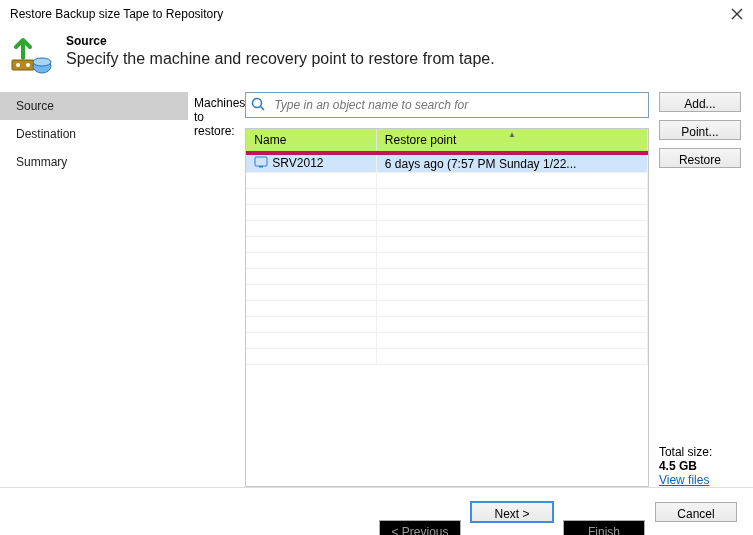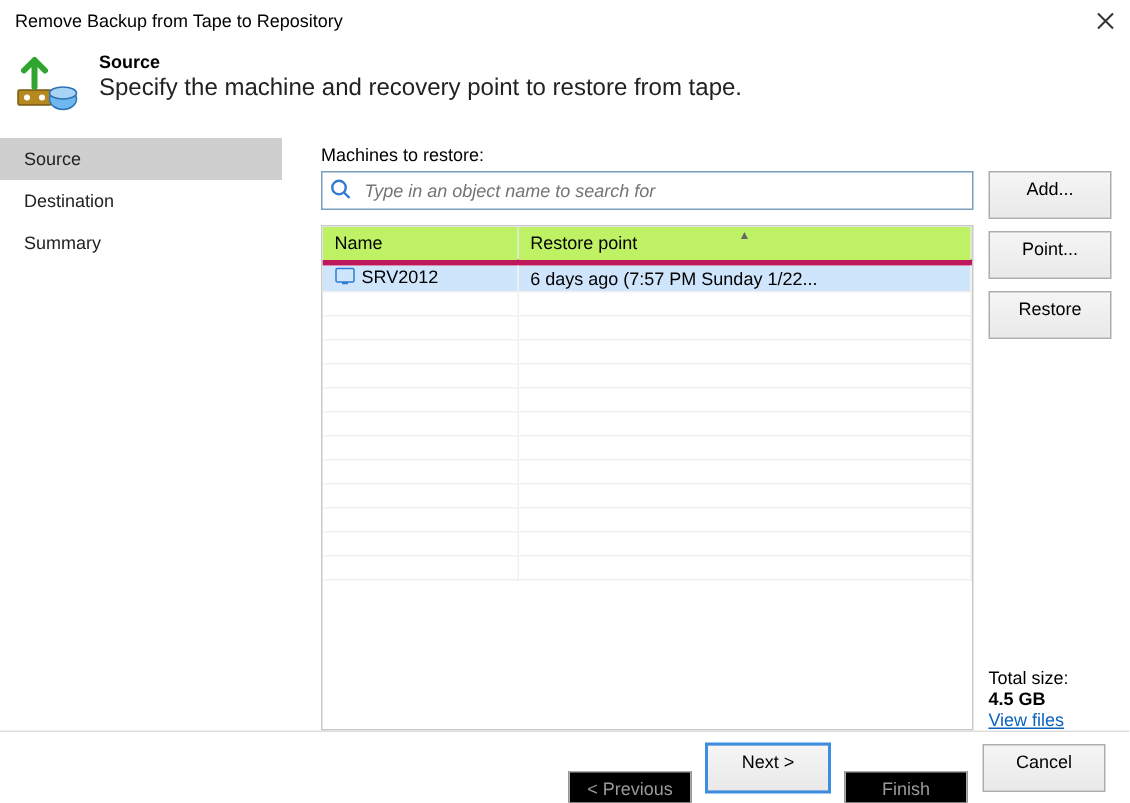--- a/index.html
+++ b/index.html
@@ -16,57 +16,57 @@
   .header-icon { width: 44px; height: 44px; flex: 0 0 44px; }
   .header-text h1 { margin: 0 0 2px 0; font-size: 12px; font-weight: 700; }
   .header-text p { margin: 0; font-size: 16px; color: #222; }
 
   
   .body { flex: 1 1 auto; display: flex; min-height: 0; }
   .nav { width: 188px; flex: 0 0 188px; background:#fff; }
   .nav-item { height: 28px; line-height: 28px; padding: 0 16px; color:#222; cursor: default; }
   .nav-item.selected { background: #cfcfcf; }
 
-  .main { flex: 1 1 auto; display: flex; flex-direction: column; padding: 0 12px 0 6px; min-height:0;margin-left:20px; }
+  .main { flex: 1 1 auto; display: flex; flex-direction: row; padding: 0 12px 0 6px; min-height:0; }
   .main-label { margin: 4px 0 4px 0; }
   .main-row { display:flex; gap:10px; flex:1 1 auto; min-height:0; }
   .left-col { flex:1 1 auto; display:flex; flex-direction:column; min-width:0; }
   .right-col { flex:0 0 82px; display:flex; flex-direction:column; gap:8px; }
 
   .search { height:26px; border:1px solid #7a9ebd; display:flex; align-items:center; padding:0 4px; gap:6px; background:#fff; }
   .search input { flex:1; border:none; outline:none; font-style:italic; color:#701a75; background:transparent; height:30px; }
 
   .table-wrap { flex:1 1 auto; border:1px solid #c9c9c9; margin-top:10px; background:#fff; overflow:hidden; }
   table.grid { width:100%; border-collapse:collapse; table-layout:fixed; }
   table.grid th { text-align:left; font-weight:400; height:24px; padding:0 8px; border-right:1px solid #e4e4e4; border-bottom:4px solid #be185d; background:#bef264; position:relative; }
   table.grid th .sort { position:absolute; left:50%; top:1px; transform:translateX(-50%); font-size:8px; color:#666; }
   table.grid td { height:16px; padding:0 8px; border-bottom:1px solid #f0f0f0; border-right:1px solid #f0f0f0; white-space:nowrap; overflow:hidden; text-overflow:ellipsis; }
   tr.row-selected td { background:#cfe5fb; }
   .vm-icon { display:inline-block; vertical-align:middle; margin-right:4px; }
 
-  .btn { height:32px; width:82px; border:1px solid #adadad; background:linear-gradient(#f5f5f5,#e9e9e9); text-align:center; line-height:22px; cursor:default; }
+  .btn { height:20px; width:82px; border:1px solid #adadad; background:linear-gradient(#f5f5f5,#e9e9e9); text-align:center; line-height:22px; cursor:default; }
 
   .totals { margin-top:6px; }
   .totals .label { color:#000; }
   .totals .value { font-weight:700; }
   .totals a { color:#0a63c2; text-decoration:underline; cursor:default; }
 
   
   .footer { height:48px; border-top:1px solid #ddd; display:flex; align-items:center; justify-content:flex-end; padding:0 16px; gap:10px; }
   .footer .btn { width:82px; }
   .btn.disabled { color:#9a9a9a; background:#000000;margin-top:36px; }
   .btn.primary { outline:2px solid #3b8ee0; outline-offset:-1px; }
 </style>
 </head>
 <body>
 
 <div class="window">
 
   <div class="titlebar">
-    <span class="title">Remove Backup from Tape to Repository</span>
+    <span class="title">Restore Backup size Tape to Repository</span>
     <span class="close">
       <svg width="12" height="12" viewBox="0 0 12 12">
           <path d="M1 1 L11 11 M11 1 L1 11" stroke="#333" stroke-width="1.4" fill="none"></path>
         </svg>
     </span>
   </div>
 
   <div class="header">
     <span class="header-icon">
       <svg width="44" height="44" viewBox="0 0 44 44">

